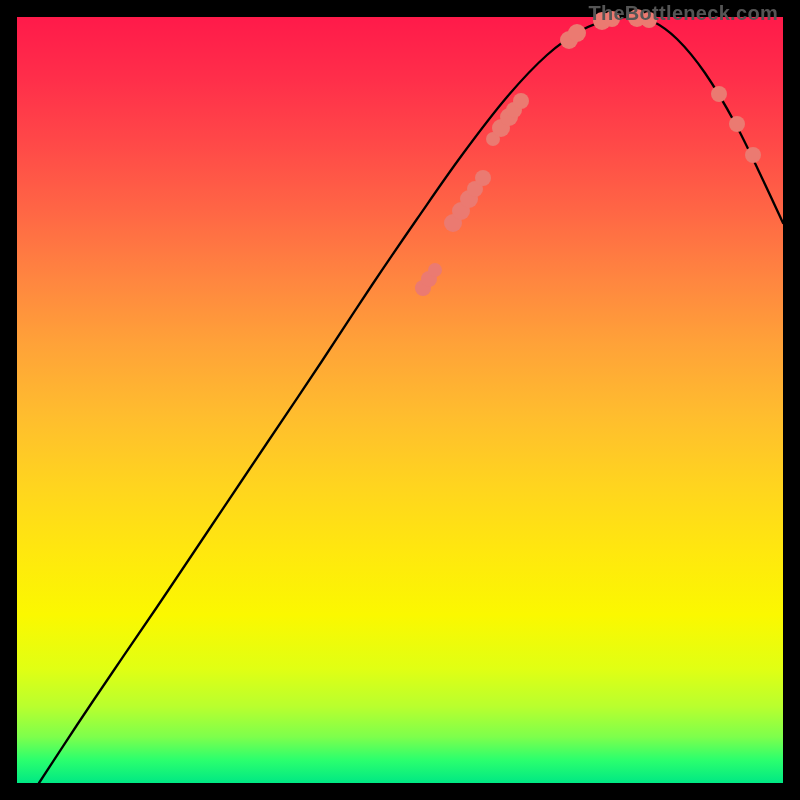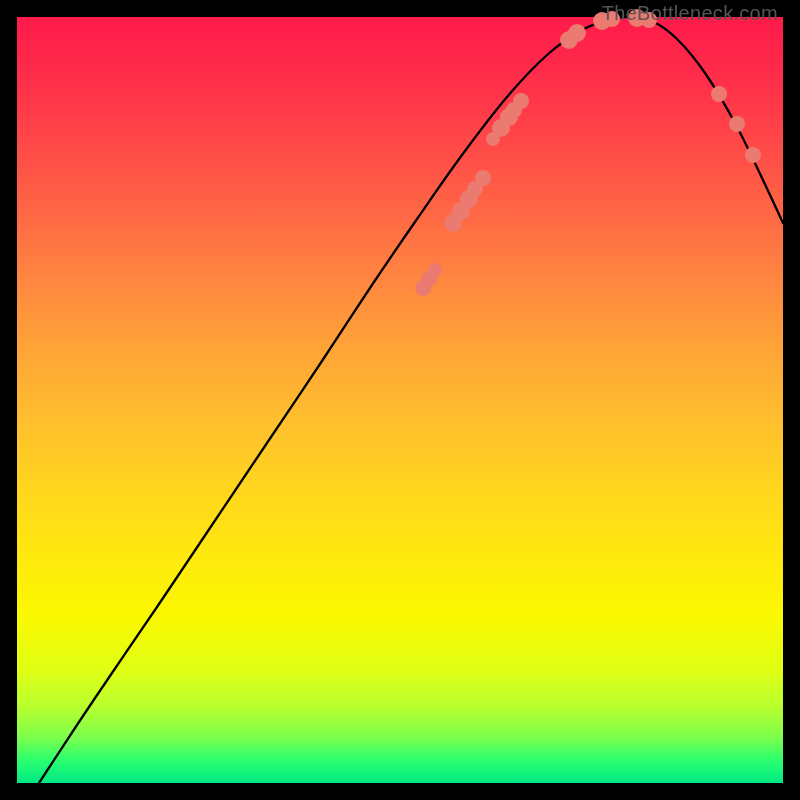--- a/index.html
+++ b/index.html
@@ -34,21 +34,21 @@
       #2bff6e 97%,
       #00e884 100%
     );
   }
   .watermark {
     position: absolute;
     top: 2px;
     right: 22px;
     color: #555;
     font-size: 20px;
-    font-weight: 400;
+    font-weight: 700;
     letter-spacing: 0.3px;
     user-select: none;
   }
   svg.overlay {
     position: absolute;
     left: 17px;
     top: 17px;
     width: 766px;
     height: 766px;
     overflow: visible;

